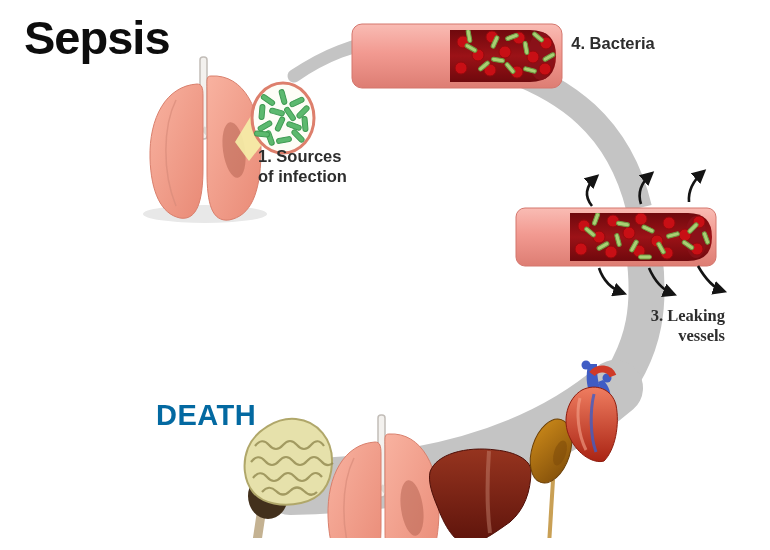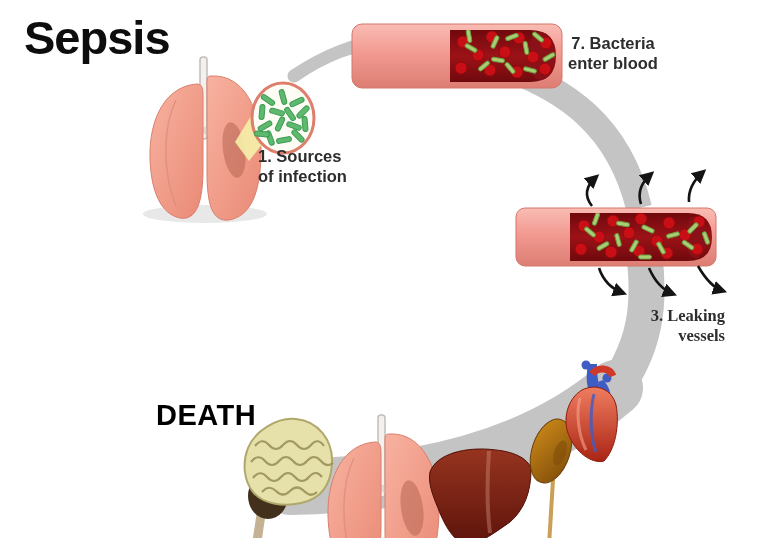--- a/index.html
+++ b/index.html
@@ -30,21 +30,21 @@
   .step1{left:258px;top:146px;width:128px;}
   .step2{left:562px;top:33px;width:102px;text-align:center;}
   .step3{left:628px;top:306px;width:97px;text-align:right;font-family:Liberation Serif, serif;}
   .step4{left:399px;top:393px;}
   .death{
     position:absolute;
     left:156px;top:399px;
     font-size:29px;
     font-weight:800;
     letter-spacing:.5px;
-    color:#000000;
+    color:#0369a1;
   }
 </style>
 </head>
 <body>
 
 <div class="canvas">
 
   <svg width="770" height="550" viewBox="0 0 770 550">
     <defs>
       <linearGradient id="pinkTube" x1="0" y1="0" x2="0" y2="1">
@@ -249,22 +249,21 @@
   </svg>
 
   <div class="title">Sepsis</div>
 
   <div class="lbl step1">
     <div>1. Sources</div>
     <div>of infection</div>
   </div>
 
   <div class="lbl step2">
-    <div>7. Bacteria</div>
-    <div>enter blood</div>
+    <div>4. Bacteria</div>
   </div>
 
   <div class="lbl step3">
     <div>3. Leaking</div>
     <div>vessels</div>
   </div>
 
 
   <div class="death">DEATH</div>
 

